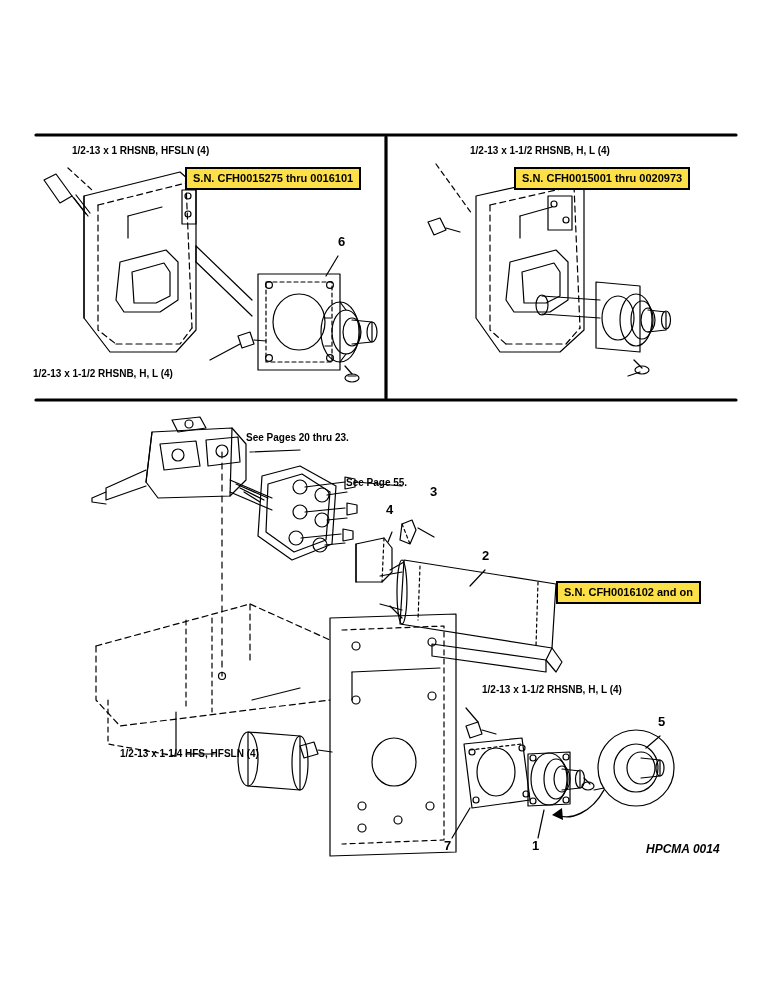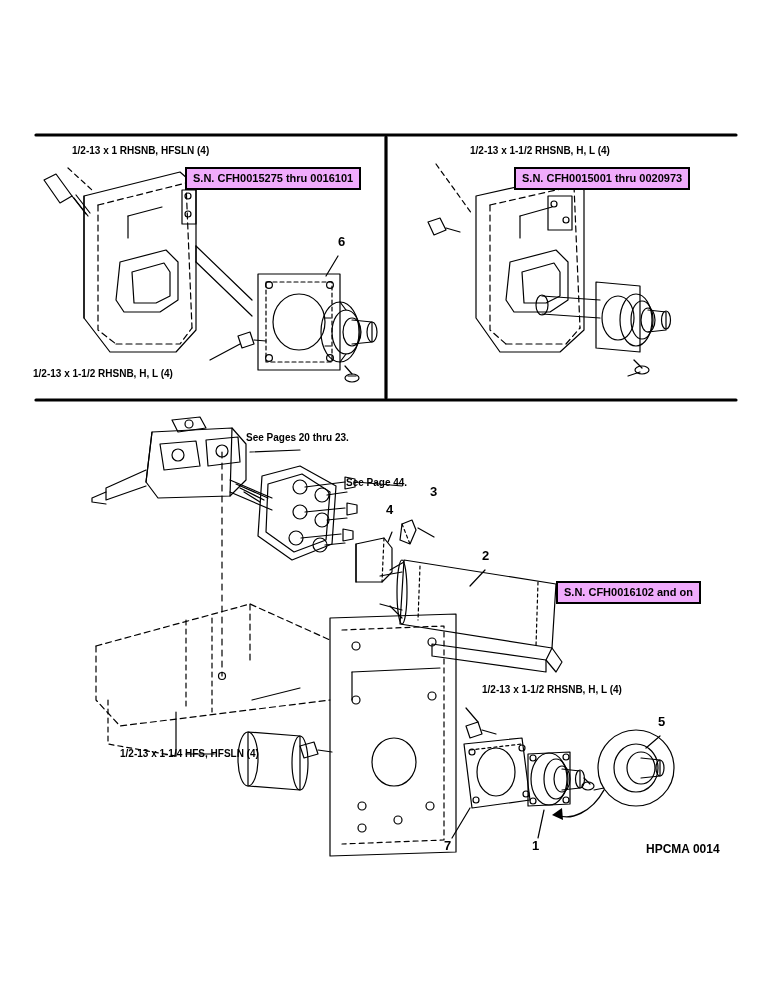--- a/index.html
+++ b/index.html
@@ -32,21 +32,21 @@
     position: absolute;
     font-size: 10px;
     font-weight: bold;
     letter-spacing: 0px;
     white-space: nowrap;
     line-height: 1.1;
   }
   .boxed {
     position: absolute;
     border: 2px solid #000;
-    background: #f0abfc;
+    background: #fde047;
     font-size: 11px;
     font-weight: bold;
     padding: 3px 6px 4px 6px;
     white-space: nowrap;
     line-height: 1.1;
   }
   .callout {
     position: absolute;
     font-size: 13px;
     font-weight: bold;
@@ -55,20 +55,21 @@
   .note {
     position: absolute;
     font-size: 10px;
     font-weight: bold;
     white-space: nowrap;
   }
   .docid {
     position: absolute;
     font-size: 12px;
     font-weight: bold;
+    font-style: italic;
     white-space: nowrap;
   }
 </style>
 </head>
 <body>
 
 <div id="sheet">
 
   <svg class="art" viewBox="0 0 772 1000">
     <g fill="none" stroke="#000" stroke-width="1.2" stroke-linecap="round" stroke-linejoin="round">
@@ -287,21 +288,21 @@
 
   <div class="lbl" style="left:72px; top:145px;">1/2-13 x 1 RHSNB, HFSLN (4)</div>
   <div class="boxed" style="left:185px; top:167px;">S.N. CFH0015275 thru 0016101</div>
   <div class="callout" style="left:338px; top:234px;">6</div>
   <div class="lbl" style="left:33px; top:368px;">1/2-13 x 1-1/2 RHSNB, H, L (4)</div>
 
   <div class="lbl" style="left:470px; top:145px;">1/2-13 x 1-1/2 RHSNB, H, L (4)</div>
   <div class="boxed" style="left:514px; top:167px;">S.N. CFH0015001 thru 0020973</div>
 
   <div class="note" style="left:246px; top:432px;">See Pages 20 thru 23.</div>
-  <div class="note" style="left:346px; top:477px;">See Page 44.</div>
+  <div class="note" style="left:346px; top:477px;">See Page 55.</div>
   <div class="callout" style="left:430px; top:484px;">3</div>
   <div class="callout" style="left:386px; top:502px;">4</div>
   <div class="callout" style="left:482px; top:548px;">2</div>
   <div class="boxed" style="left:556px; top:581px;">S.N. CFH0016102 and on</div>
   <div class="lbl" style="left:482px; top:684px;">1/2-13 x 1-1/2 RHSNB, H, L (4)</div>
   <div class="callout" style="left:658px; top:714px;">5</div>
   <div class="lbl" style="left:120px; top:748px;">1/2-13 x 1-1/4 HFS, HFSLN (4)</div>
   <div class="callout" style="left:444px; top:838px;">7</div>
   <div class="callout" style="left:532px; top:838px;">1</div>
 

